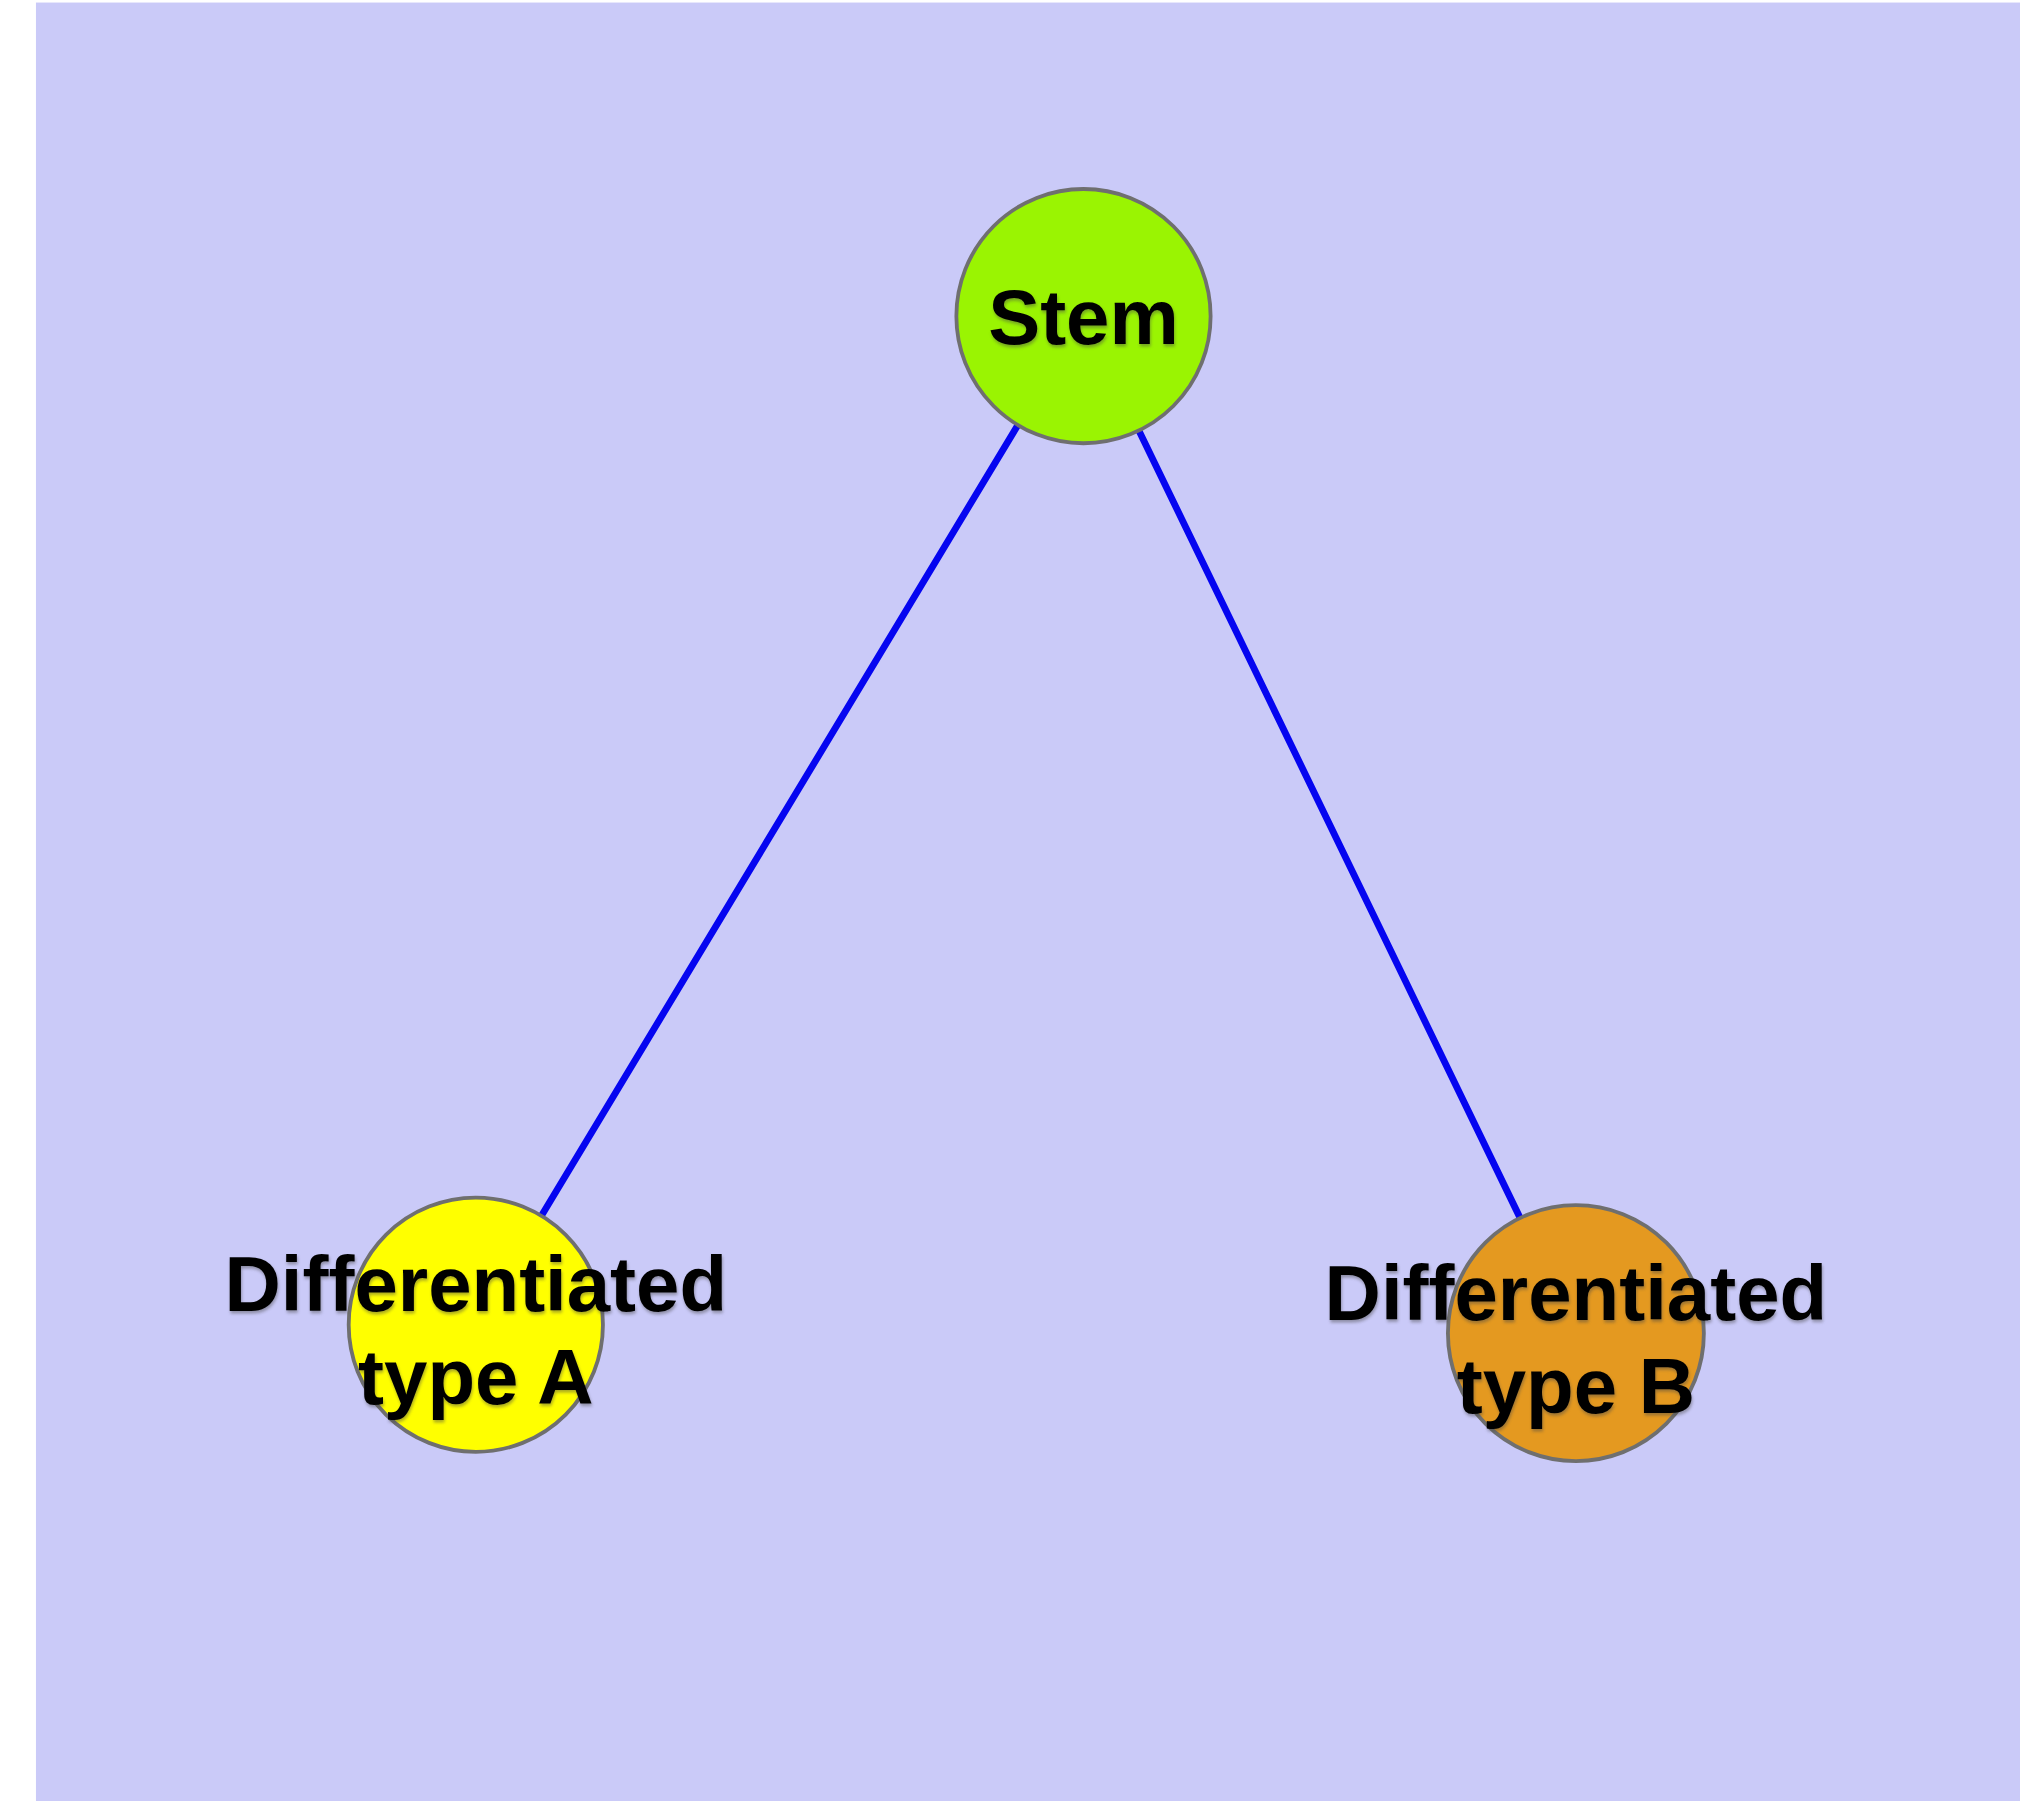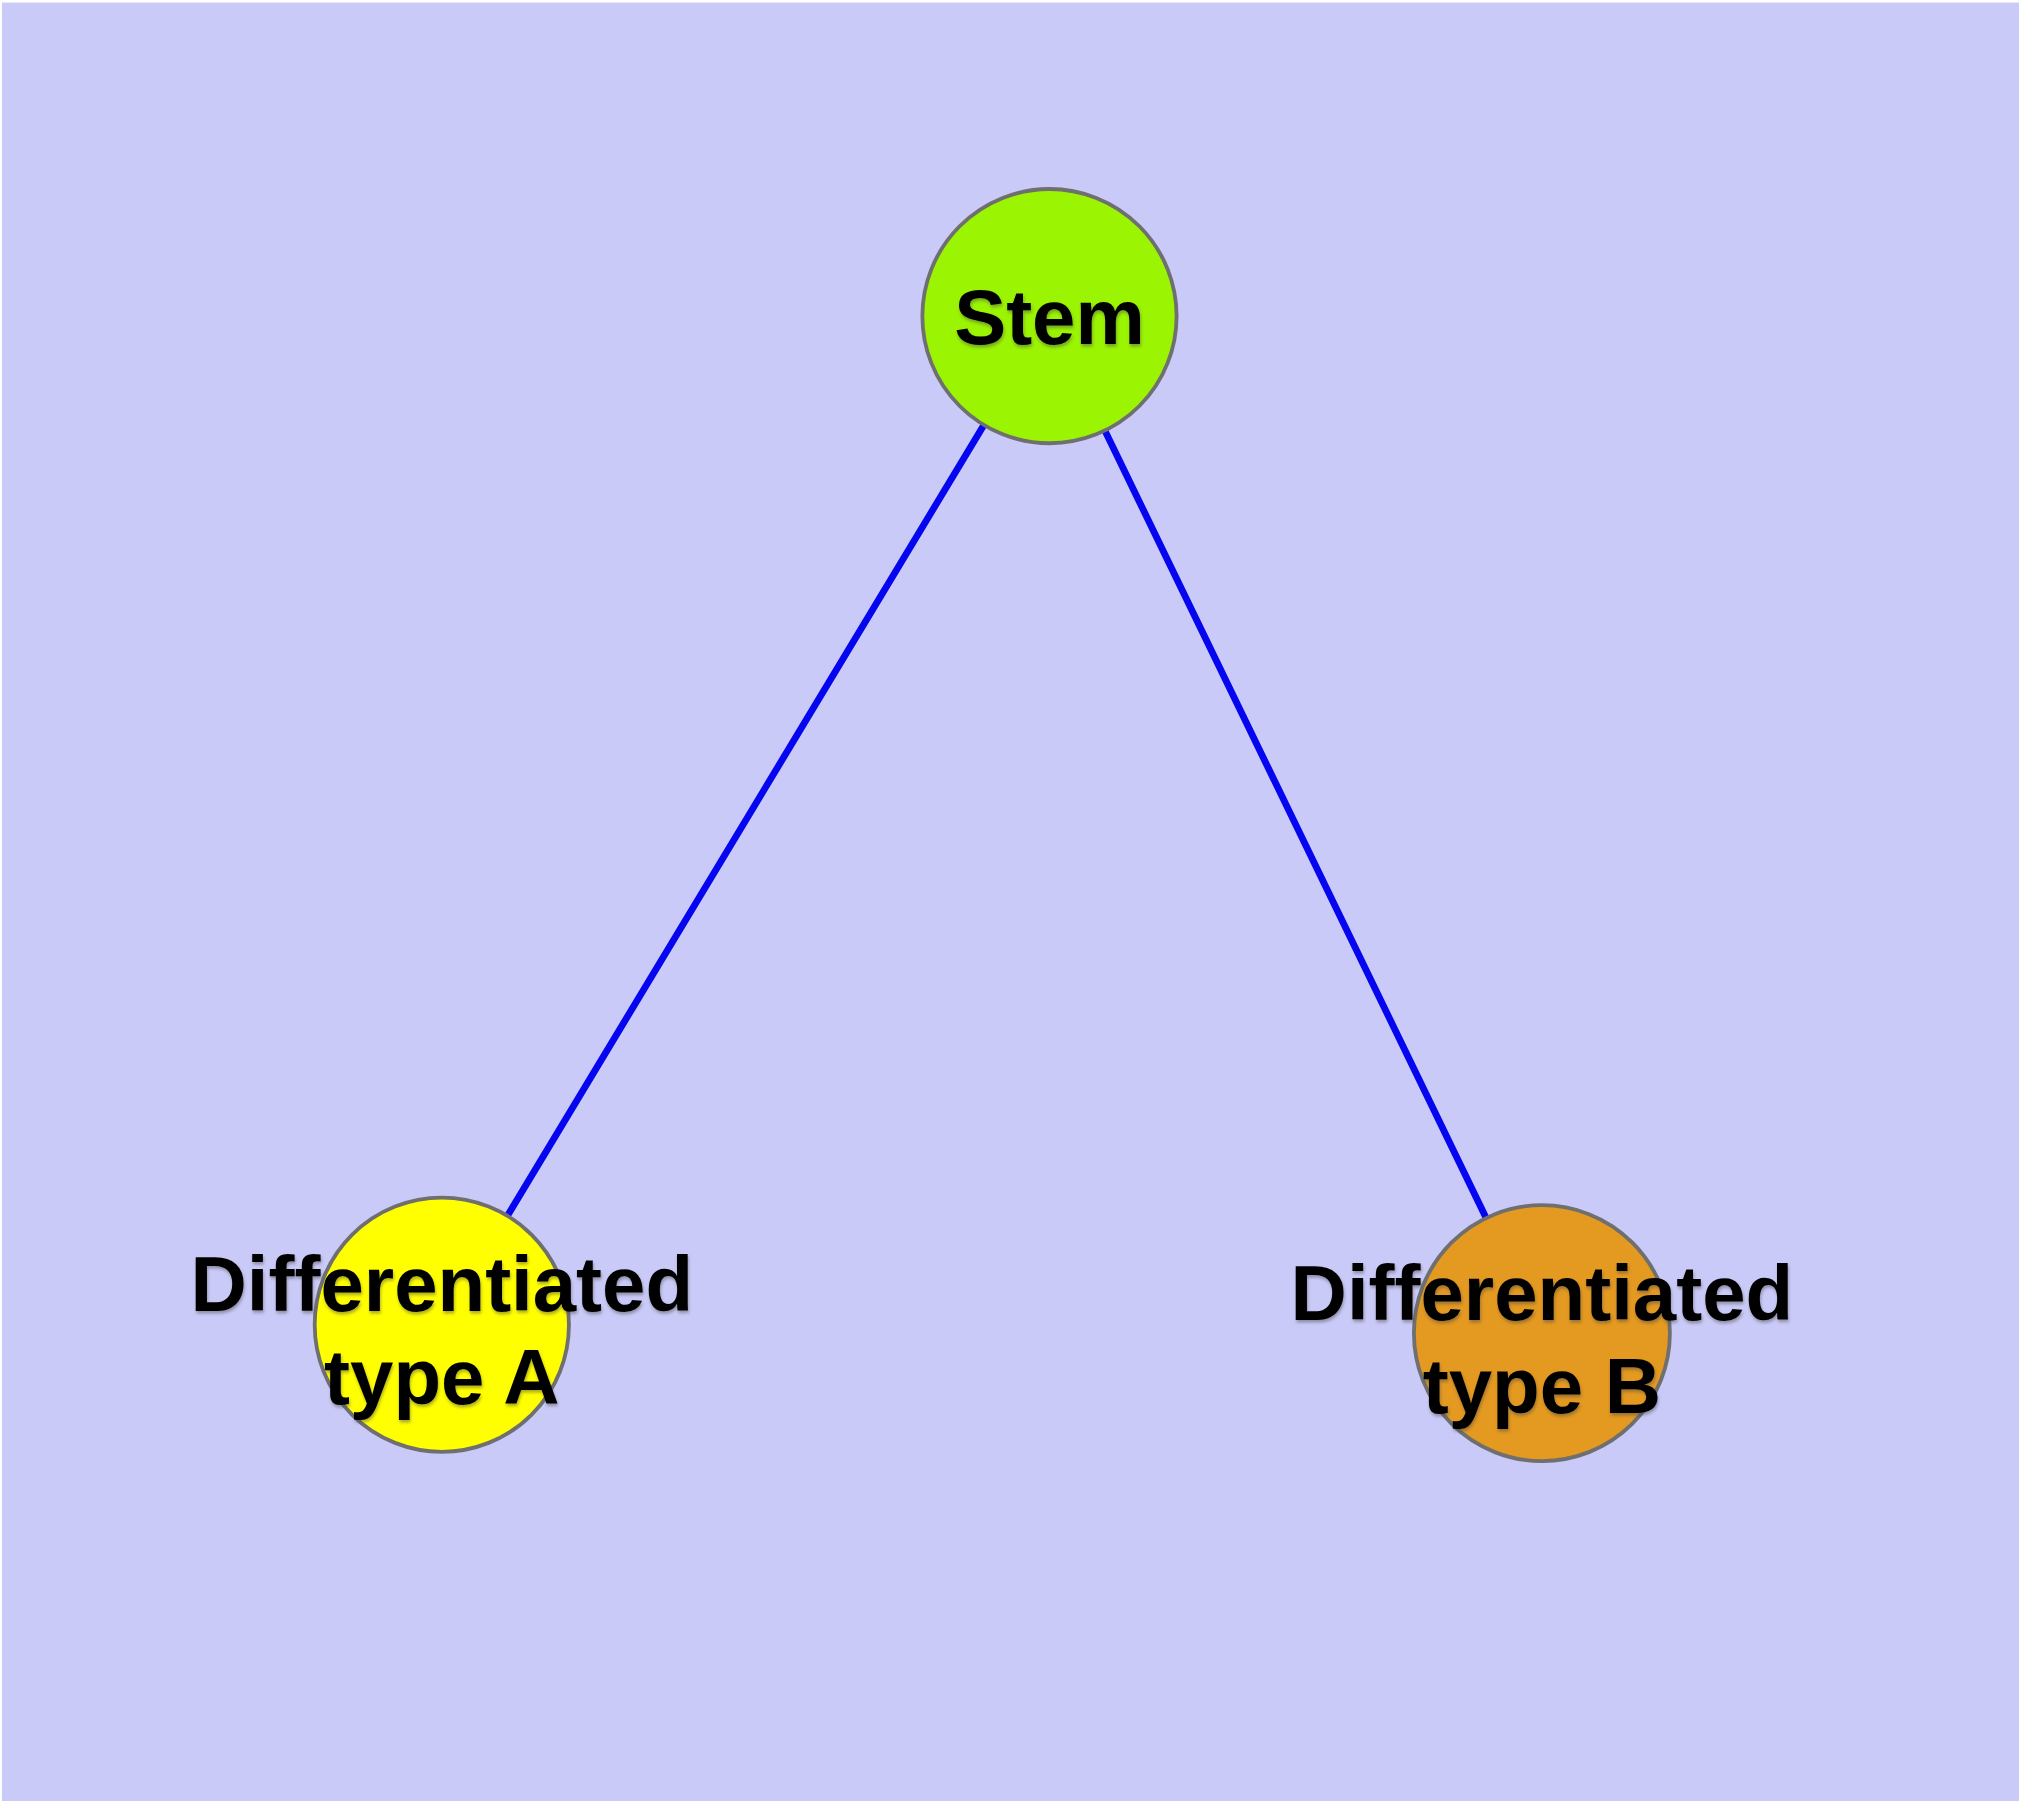--- a/index.html
+++ b/index.html
@@ -7,20 +7,21 @@
     padding: 0;
     background: #ffffff;
     width: 2021px;
     height: 1812px;
     overflow: hidden;
   }
   .canvas-wrap {
     position: relative;
     width: 1893px;
     height: 1812px;
+    margin-left: 34px;
   }
   svg.diagram {
     position: absolute;
     left: 0;
     top: 0;
     display: block;
   }
   svg.diagram text {
     font-family: "Liberation Sans", sans-serif;
     font-weight: bold;

